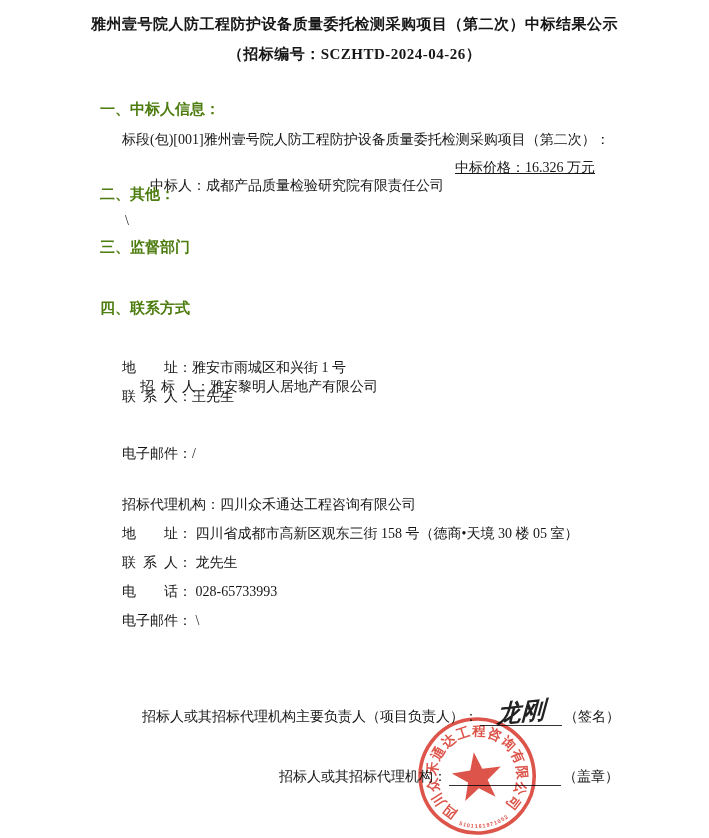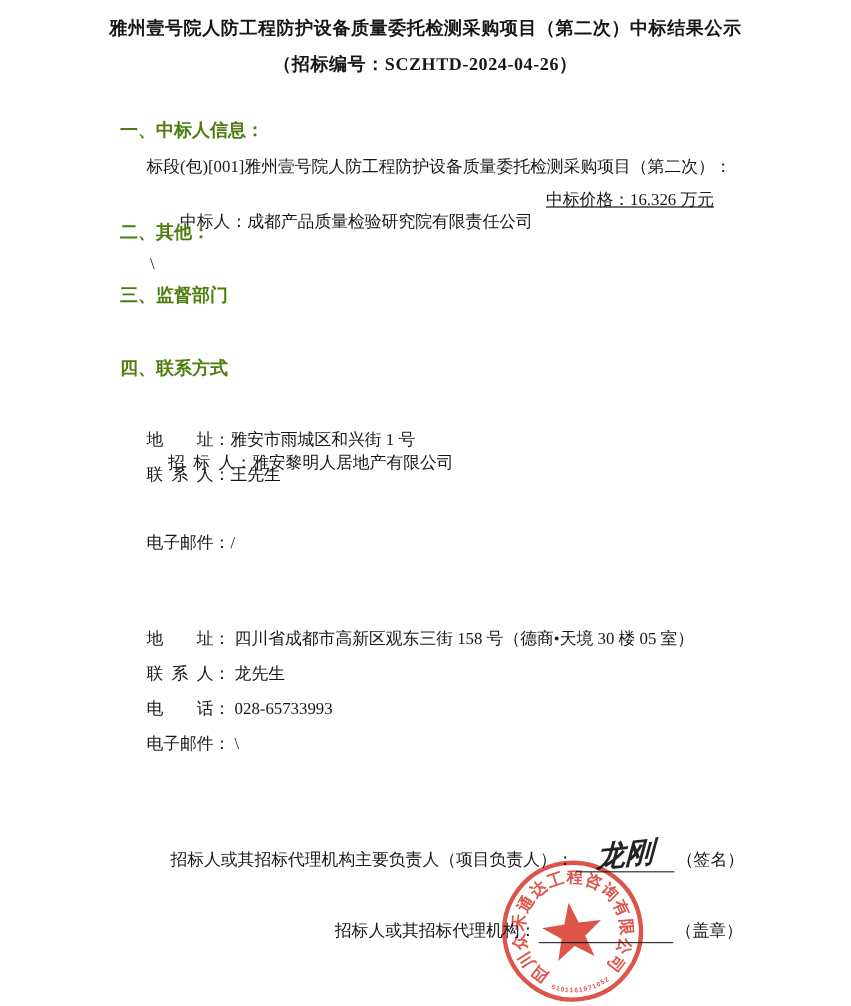--- a/index.html
+++ b/index.html
@@ -59,20 +59,21 @@
 
   <div class="ln sec-heading" style="top:238px;left:100px;">三、监督部门</div>
 
   <div class="ln sec-heading" style="top:299px;left:100px;">四、联系方式</div>
 
   <div class="ln" style="top:330px;left:140px;margin-top:48px;"><span class="label">招  标  人：</span><span>雅安黎明人居地产有限公司</span></div>
   <div class="ln" style="top:359px;left:122px;"><span class="label">地        址：</span><span>雅安市雨城区和兴街 1 号</span></div>
   <div class="ln" style="top:388px;left:122px;text-align:right;"><span class="label">联  系  人：</span><span>王先生</span></div>
   <div class="ln" style="top:445px;left:122px;"><span class="label">电子邮件：</span><span>/</span></div>
 
+  <div class="ln" style="top:496px;left:122px;"><span class="label">招标代理机构：</span><span>四川众禾通达工程咨询有限公司</span></div>
   <div class="ln" style="top:525px;left:122px;"><span class="label">地        址：</span><span> 四川省成都市高新区观东三街 158 号（德商•天境 30 楼 05 室）</span></div>
   <div class="ln" style="top:554px;left:122px;"><span class="label">联  系  人：</span><span> 龙先生</span></div>
   <div class="ln" style="top:583px;left:122px;"><span class="label">电        话：</span><span> 028-65733993</span></div>
   <div class="ln" style="top:612px;left:122px;"><span class="label">电子邮件：</span><span> \</span></div>
 
   <div class="ln" style="top:683px;left:128px;">
     <span>招标人或其招标代理机构主要负责人（项目负责人）：</span><span class="sig-wrap"><span class="sig-name">龙刚</span></span><span>（签名）</span>
   </div>
 
   <div class="ln" style="top:750px;left:265px;">

